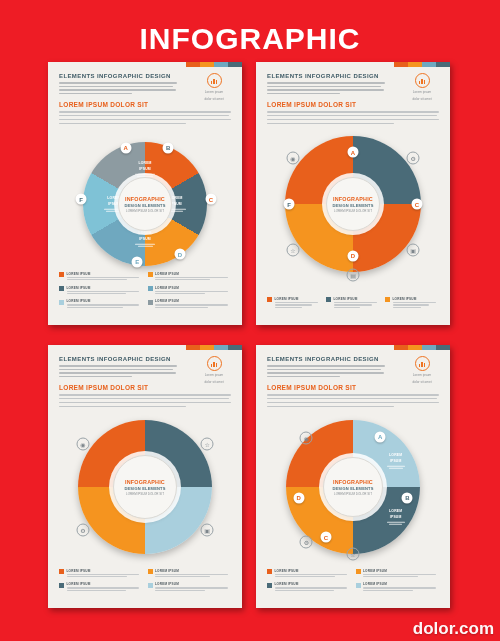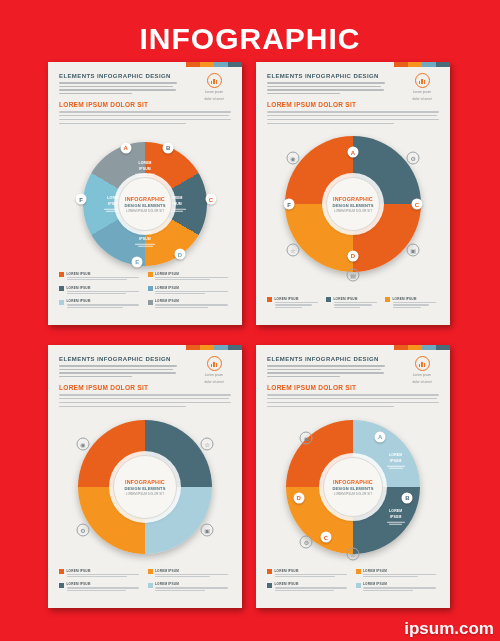--- a/index.html
+++ b/index.html
@@ -573,14 +573,14 @@
                 <div class="lorem-line" style="width:96%"></div>
                 <div class="lorem-line" style="width:66%"></div>
               </div>
           </div>
         </div>
       </div>
     </div>
 
   </div>
 
-  <div class="watermark">ipsum.com</div>
+  <div class="watermark">dolor.com</div>
 </div>
 
 </body></html>

